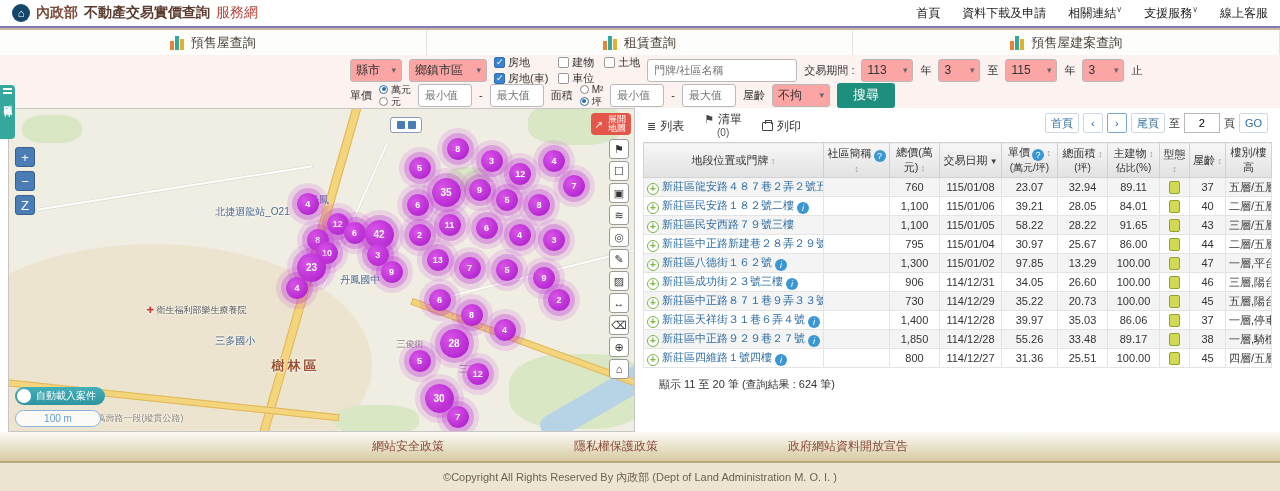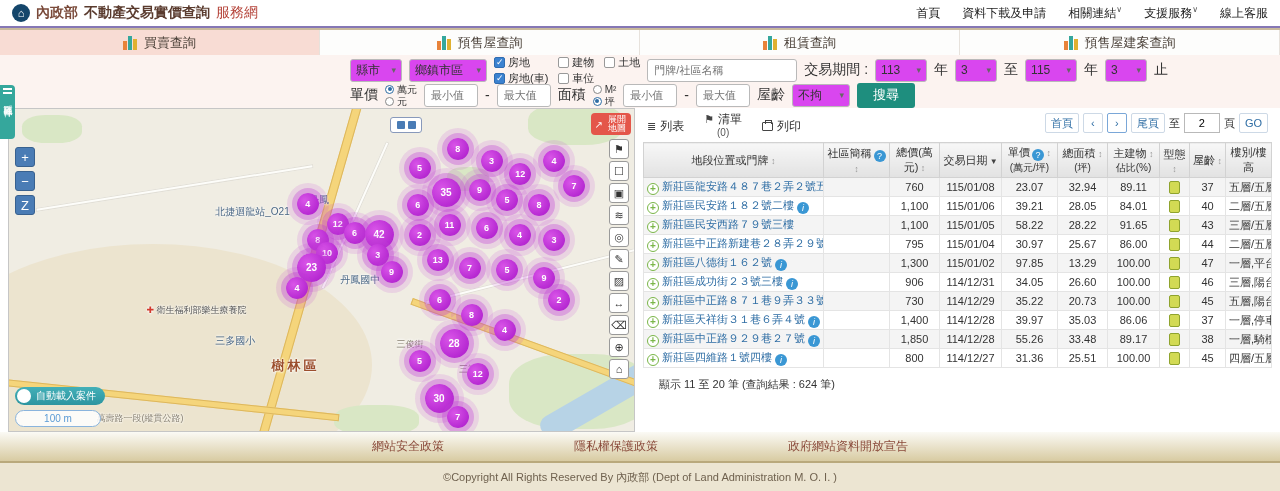--- a/index.html
+++ b/index.html
@@ -19,37 +19,37 @@
 .tab{flex:1;display:flex;align-items:center;justify-content:center;gap:7px;font-size:13px;color:#4a4038;border-right:1px solid #e7e2dc;cursor:pointer;background:#fdfdfc}
 .tab.active{background:#f8dcd4}
 .ticon{display:inline-flex;align-items:flex-end;gap:1px;height:15px}
 .ticon i{display:block;width:4px}
 .ticon i:nth-child(1){height:9px;background:#e8833a}
 .ticon i:nth-child(2){height:14px;background:#35a79c}
 .ticon i:nth-child(3){height:11px;background:#e0b030}
 
 .form{height:53px;background:#fcf3f0;padding:3px 8px 3px 350px;position:relative}
 .frow{display:flex;align-items:center;gap:7px;height:24px;margin-bottom:1px}
-.sel{display:inline-flex;align-items:center;justify-content:space-between;border:1px solid #b9b9b9;background:#d946ef;border-radius:3px;height:23px;padding:0 5px;gap:5px;font-size:12px;color:#333}
+.sel{display:inline-flex;align-items:center;justify-content:space-between;border:1px solid #b9b9b9;background:#fca5a5;border-radius:3px;height:23px;padding:0 5px;gap:5px;font-size:12px;color:#333}
 .sel:after{content:"▾";font-size:9px;color:#666}
 .w-county{width:52px}.w-dist{width:78px}.w-year{width:52px}.w-mon{width:42px}.w-age{width:58px}
 .cbgrid{display:grid;grid-template-columns:auto auto auto;gap:1px 10px;font-size:11px}
 .cb{display:flex;align-items:center;gap:3px;white-space:nowrap}
 .box{width:11px;height:11px;border:1px solid #999;background:#fff;border-radius:2px;position:relative;display:inline-block}
 .box.on{background:#3b82d0;border-color:#2f6cb0}
 .box.on:after{content:"✓";color:#fff;font-size:9px;position:absolute;left:1px;top:-1px}
 .txt{height:23px;border:1px solid #b9b9b9;border-radius:3px;padding:0 6px;font-size:11px;background:#fff}
 .w-addr{width:150px}.num{width:54px}
 .rstack{display:flex;flex-direction:column;font-size:10px;line-height:11px;gap:1px}
 .ro{display:flex;align-items:center;gap:3px}
 .dot{width:9px;height:9px;border:1px solid #888;border-radius:50%;position:relative;background:#fff;display:inline-block}
 .dot.on{border-color:#2e6da4}
 .dot.on:after{content:"";position:absolute;inset:1.5px;background:#2e6da4;border-radius:50%}
 .btn-search{background:#1e8e7e;color:#fff;border:none;border-radius:3px;height:25px;width:58px;font-size:13px;cursor:pointer}
-.lbl{font-size:14px;color:#333}
+.lbl{font-size:11px;color:#333}
 
 .sidetab{position:absolute;left:0;top:30px;width:15px;height:54px;background:#35a79c;color:#fff;border-radius:0 4px 4px 0;display:flex;flex-direction:column;align-items:center;gap:2px;padding-top:3px;z-index:6;cursor:pointer}
 .sidetab .grid{width:9px;height:8px;background:repeating-linear-gradient(#fff 0 2px,#35a79c 2px 4px)}
 .sidetab .vt{writing-mode:vertical-rl;font-size:9px;letter-spacing:1px}
 
 .content{display:flex;height:324px;padding:0 8px;gap:8px}
 .map{position:relative;width:627px;height:324px;background:#f0ede3;border:1px solid #c6c6c6;overflow:hidden;flex:none}
 .hill,.g,.water,.road-y,.road-w{position:absolute}
 .hill{background:#ece4cf;border-radius:50%}
 .g{background:#d9e7c5;border-radius:40%}
@@ -133,28 +133,20 @@
 
       <a href="#"><span>支援服務</span><sup>∨</sup></a>
 
       <a href="#"><span>線上客服</span></a>
 
   </div>
 </div>
 
 <ul class="tabs">
 
-    <li class="tab active">
-      <span class="ticon">
-        <i></i>
-        <i></i>
-        <i></i>
-      </span>
-      <span>買賣查詢</span>
-    </li>
 
     <li class="tab">
       <span class="ticon">
         <i></i>
         <i></i>
         <i></i>
       </span>
       <span>預售屋查詢</span>
     </li>
 

